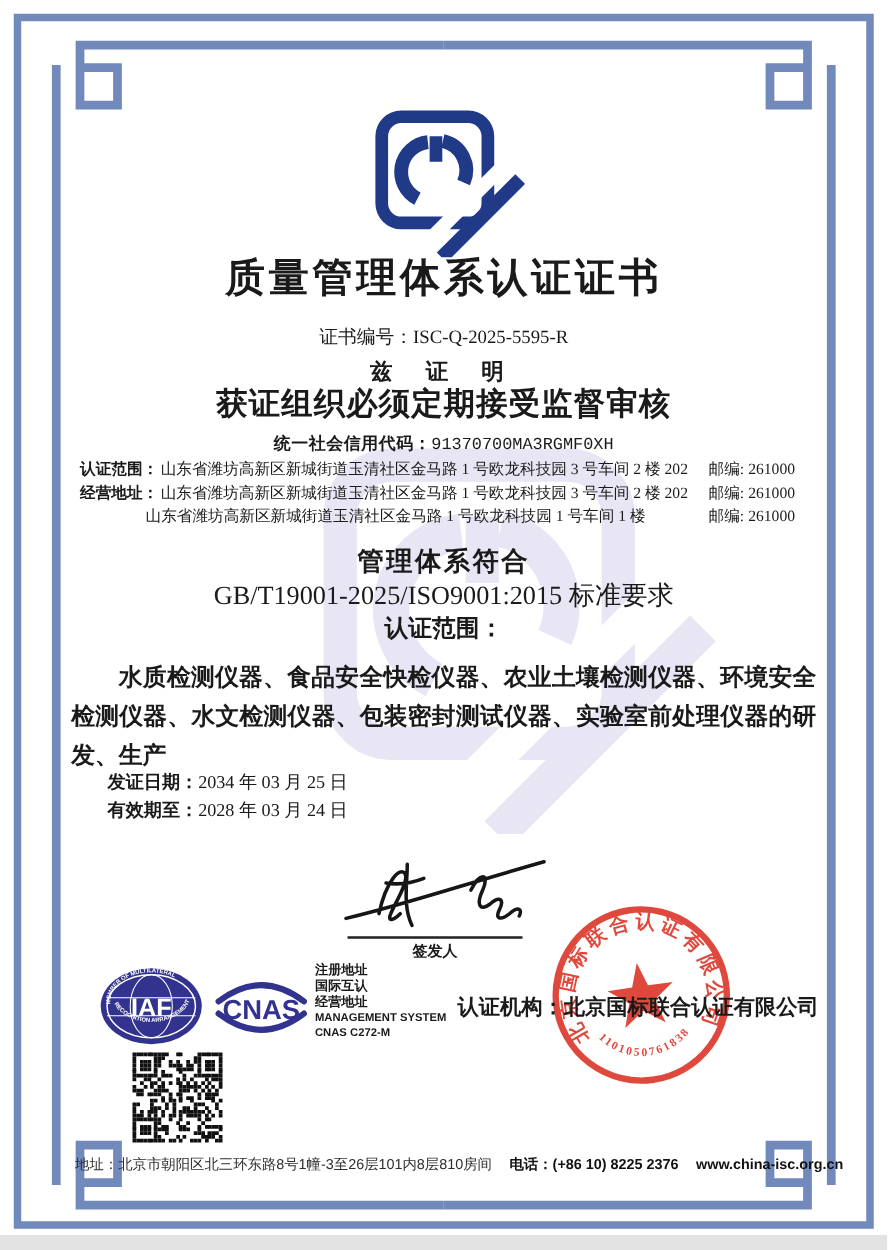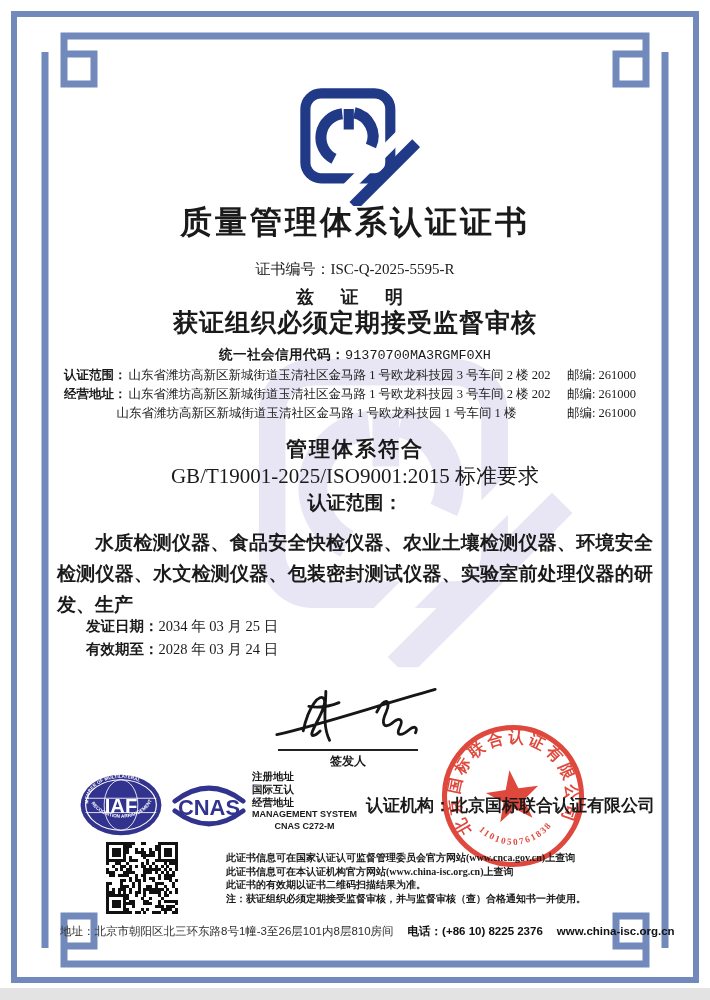--- a/index.html
+++ b/index.html
@@ -34,21 +34,21 @@
   .scope{left:57px;right:57px;top:527px;font-size:19px;font-weight:bold;line-height:31px;
          text-indent:2em;text-align:justify;z-index:2;}
   .dates{left:86px;top:615px;font-size:14.5px;line-height:23px;z-index:2;}
   .dates .lbl{font-weight:bold;}
   .sig{left:270px;top:680px;width:172px;height:66px;z-index:2;}
   .sigline{left:278px;top:749px;width:140px;border-top:2px solid #222;z-index:2;}
   .signer{left:278px;top:753px;width:140px;text-align:center;font-size:12px;font-weight:bold;z-index:2;}
   .iaf{left:78px;top:773px;width:86px;height:64px;z-index:2;}
   .cnas{left:170px;top:781px;width:78px;height:50px;z-index:2;}
   .accred{left:252px;top:770px;z-index:2;font-size:10.5px;line-height:13px;font-weight:bold;}
-  .accred .en{font-family:"Liberation Sans",sans-serif;font-size:9px;line-height:11.5px;font-weight:bold;text-align:center;}
+  .accred .en{font-family:"Liberation Sans",sans-serif;font-size:9px;line-height:11.5px;font-weight:bold;}
   .bodyline{left:366px;top:794px;font-size:17px;font-weight:bold;z-index:4;}
   .seal{position:absolute;left:439px;top:722px;width:148px;height:148px;z-index:3;opacity:.92;}
   .seal .ring{fill:none;stroke:var(--seal-red);stroke-width:5.5;}
   .seal .star{fill:var(--seal-red);}
   .seal text{fill:var(--seal-red);font-family:"Liberation Serif","DejaVu Serif",serif;}
   .qr{position:absolute;left:106px;top:842px;width:72px;height:72px;z-index:3;}
   .qr i{position:absolute;width:3px;height:3px;background:#111;}
   .notes{position:absolute;left:226px;top:851px;width:430px;font-size:10px;line-height:13.5px;
          font-weight:600;z-index:4;}
   .footer{left:60px;right:60px;top:924px;text-align:center;z-index:2;
@@ -514,25 +514,19 @@
       <i style="left:31.68px;top:69.12px"></i>
       <i style="left:37.44px;top:69.12px"></i>
       <i style="left:46.08px;top:69.12px"></i>
       <i style="left:48.96px;top:69.12px"></i>
       <i style="left:51.84px;top:69.12px"></i>
       <i style="left:57.60px;top:69.12px"></i>
       <i style="left:66.24px;top:69.12px"></i>
       <i style="left:69.12px;top:69.12px"></i>
     </div>
 
-  <div class="notes">
-    <div>此证书信息可在国家认证认可监督管理委员会官方网站(www.cnca.gov.cn)上查询</div>
-    <div>此证书信息可在本认证机构官方网站(www.china-isc.org.cn)上查询</div>
-    <div>此证书的有效期以证书二维码扫描结果为准。</div>
-    <div>注：获证组织必须定期接受监督审核，并与监督审核（查）合格通知书一并使用。</div>
-  </div>
 
   <div class="abs footer">
     <span>地址：</span><span>北京市朝阳区北三环东路8号1幢-3至26层101内8层810房间</span><span class="gap"></span><span class="bold">电话：</span><span class="bold">(+86 10) 8225 2376</span><span class="gap"></span><span class="bold">www.china-isc.org.cn</span>
   </div>
 
   <div class="edge-bottom"></div>
 </div>
 
 </body></html>

